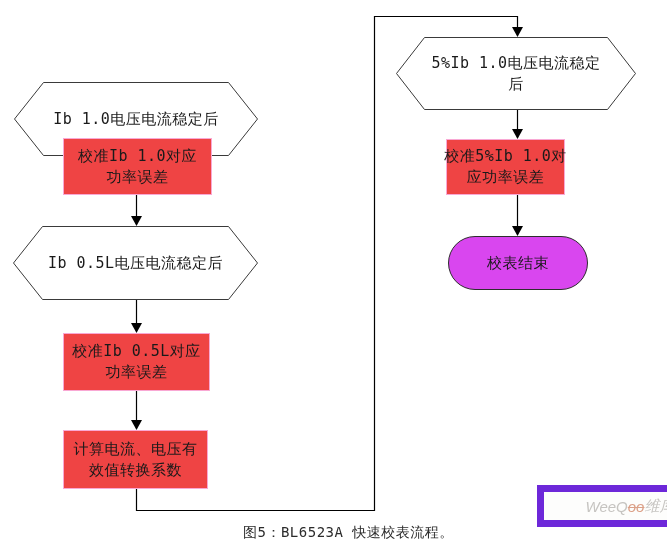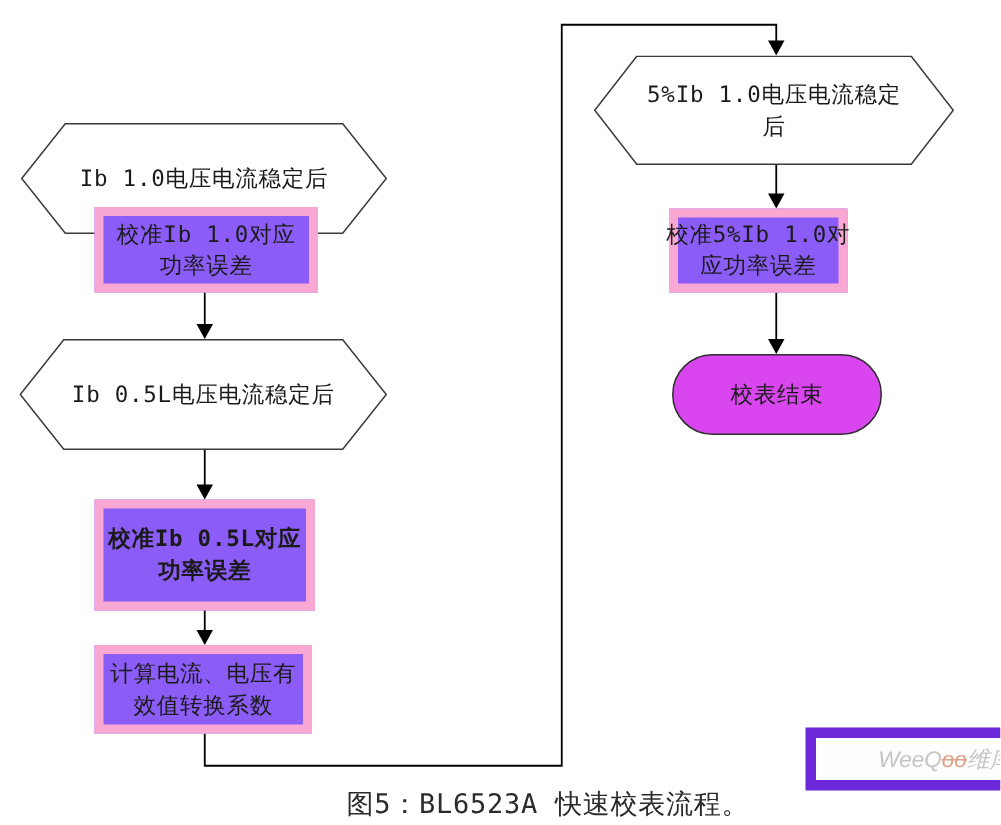--- a/index.html
+++ b/index.html
@@ -27,43 +27,43 @@
     align-items: center;
     justify-content: center;
     font-size: 15px;
     line-height: 21px;
     text-align: center;
     letter-spacing: 0.5px;
     white-space: nowrap;
   }
   .hex svg { position: absolute; left: 0; top: 0; display: block; }
   .proc {
-    border: 6px solid #f9a8d4;
-    background: #8b5cf6;
+    border: 1px solid #f9a8d4;
+    background: #ef4444;
   }
   .term {
     border: 1px solid #2e2e2e;
     background: #d946ef;
     border-radius: 27px;
   }
   
   #hex-start-ib10      { left: 14px;  top: 37px;  width: 244px; height: 74px; margin-top: 45px; }
   #rect-calib-ib10     { left: 63px;  top: 138px; width: 149px; height: 57px; }
   #hex-start-ib05l     { left: 13px;  top: 226px; width: 245px; height: 74px; }
-  #rect-calib-ib05l    { left: 63px;  top: 333px; width: 147px; height: 74px; font-weight: bold; }
+  #rect-calib-ib05l    { left: 63px;  top: 333px; width: 147px; height: 58px; }
   #rect-compute-rms    { left: 63px;  top: 430px; width: 145px; height: 59px; }
   #hex-start-5ib10     { left: 396px; top: 37px;  width: 240px; height: 73px; }
   #rect-calib-5ib10    { left: 446px; top: 139px; width: 119px; height: 56px; }
   #term-end            { left: 448px; top: 236px; width: 140px; height: 54px; }
 
   .caption {
     position: absolute;
-    left: 231px;
+    left: 243px;
     top: 524px;
-    font-size: 18px;
+    font-size: 14px;
     letter-spacing: 0.5px;
     color: #2b2b2b;
     white-space: nowrap;
   }
   .watermark {
     position: absolute;
     left: 537px;
     top: 485px;
     width: 100px;
     height: 28px;

